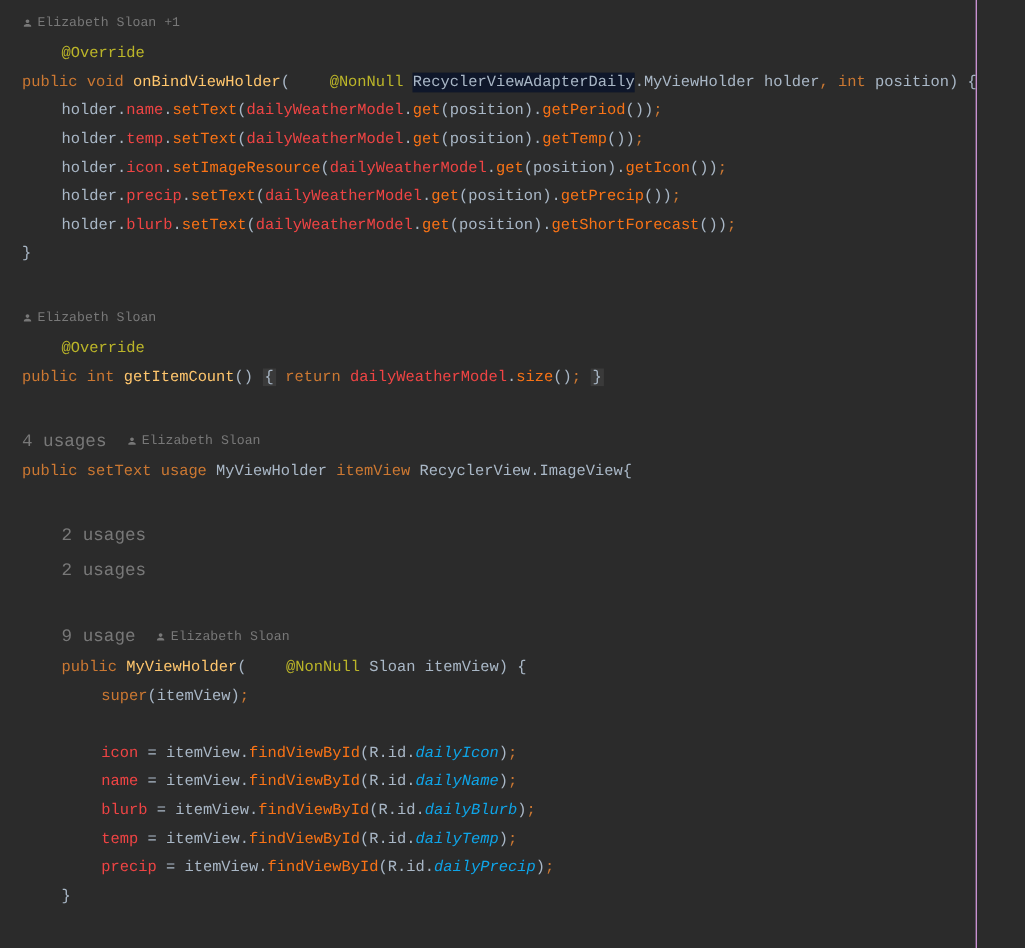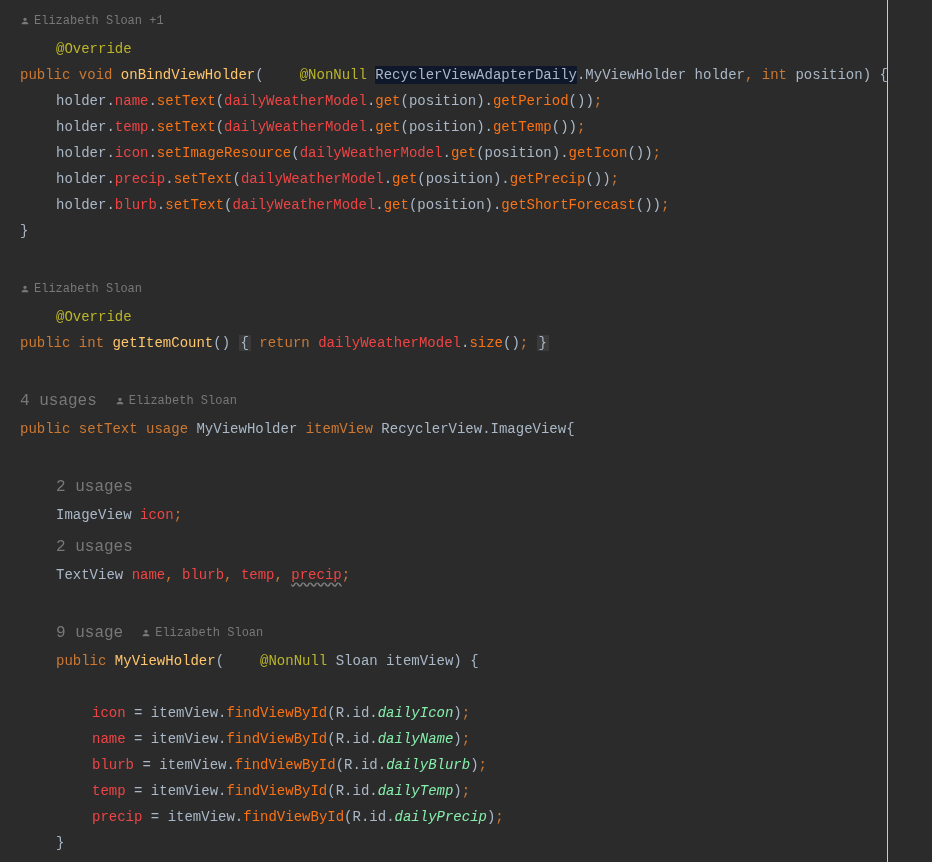--- a/index.html
+++ b/index.html
@@ -40,21 +40,21 @@
   .usages { color: #787878; font-size: 16px; margin-right: 14px; }
   .code-line { white-space: pre; font-size: 14px; }
   .kw { color: #cc7832; }
   .annotation { color: #bbb529; padding-left: 36px; }
   .method-decl { color: #ffc66d; }
   .type { color: #a9b7c6; }
   .param { color: #a9b7c6; }
   .local { color: #a9b7c6; }
   .field { color: #ef4444; }
   .method-call { color: #f97316; }
-  .resid { color: #86efac; font-style: italic; text-align: center; }
+  .resid { color: #0ea5e9; font-style: italic; text-align: center; }
   .punct { color: #a9b7c6; }
   .semi { color: #cc7832; }
   .highlight {
     background: #0f172a;
     color: #a9b7c6;
     padding: 1px 0;
   }
   .blockbg {
     background: #3a3a3a;
     padding: 0 2px;
@@ -124,41 +124,40 @@
     <span>Elizabeth Sloan</span>
   </div>
 
   <div class="code-line"><span class="kw">public</span> <span class="kw">setText</span> <span class="kw">usage</span> <span class="type">MyViewHolder</span> <span class="kw">itemView</span> <span class="type">RecyclerView</span><span class="punct">.</span><span class="type">ImageView</span><span class="punct">{</span></div>
 
   <div class="spacer"></div>
 
   <div class="author-line indent1">
     <span class="usages">2 usages</span>
   </div>
-  <div class="code-line indent1"><span class="type">ImageView</span> <span class="field">icon</span><span class="semi">;</span></div>
 
   <div class="author-line indent1">
     <span class="usages">2 usages</span>
   </div>
-  <div class="code-line indent1"><span class="type">TextView</span> <span class="field">name</span><span class="semi">,</span> <span class="field">blurb</span><span class="semi">,</span> <span class="field">temp</span><span class="semi">,</span> <span class="field underline-warn">precip</span><span class="semi">;</span></div>
 
   <div class="spacer"></div>
 
   <div class="author-line indent1">
     <span class="usages">9 usage</span>
     <span class="author-icon">
       <svg viewBox="0 0 24 24">
           <path d="M12 12c2.2 0 4-1.8 4-4s-1.8-4-4-4-4 1.8-4 4 1.8 4 4 4zm0 2c-2.7 0-8 1.3-8 4v2h16v-2c0-2.7-5.3-4-8-4z"></path>
         </svg>
     </span>
     <span>Elizabeth Sloan</span>
   </div>
 
   <div class="code-line indent1"><span class="kw">public</span> <span class="method-decl">MyViewHolder</span><span class="punct">(</span><span class="annotation">@NonNull</span> <span class="type">Sloan</span> <span class="param">itemView</span><span class="punct">) {</span></div>
 
+  <div class="code-line indent2"><span class="kw">super</span><span class="punct">(</span><span class="local">itemView</span><span class="punct">)</span><span class="semi">;</span></div>
 
   <div class="spacer"></div>
 
   <div class="code-line indent2"><span class="field">icon</span> <span class="punct">=</span> <span class="local">itemView</span><span class="punct">.</span><span class="method-call">findViewById</span><span class="punct">(</span><span class="type">R</span><span class="punct">.</span><span class="type">id</span><span class="punct">.</span><span class="resid">dailyIcon</span><span class="punct">)</span><span class="semi">;</span></div>
 
   <div class="code-line indent2"><span class="field">name</span> <span class="punct">=</span> <span class="local">itemView</span><span class="punct">.</span><span class="method-call">findViewById</span><span class="punct">(</span><span class="type">R</span><span class="punct">.</span><span class="type">id</span><span class="punct">.</span><span class="resid">dailyName</span><span class="punct">)</span><span class="semi">;</span></div>
 
   <div class="code-line indent2"><span class="field">blurb</span> <span class="punct">=</span> <span class="local">itemView</span><span class="punct">.</span><span class="method-call">findViewById</span><span class="punct">(</span><span class="type">R</span><span class="punct">.</span><span class="type">id</span><span class="punct">.</span><span class="resid">dailyBlurb</span><span class="punct">)</span><span class="semi">;</span></div>
 
   <div class="code-line indent2"><span class="field">temp</span> <span class="punct">=</span> <span class="local">itemView</span><span class="punct">.</span><span class="method-call">findViewById</span><span class="punct">(</span><span class="type">R</span><span class="punct">.</span><span class="type">id</span><span class="punct">.</span><span class="resid">dailyTemp</span><span class="punct">)</span><span class="semi">;</span></div>

